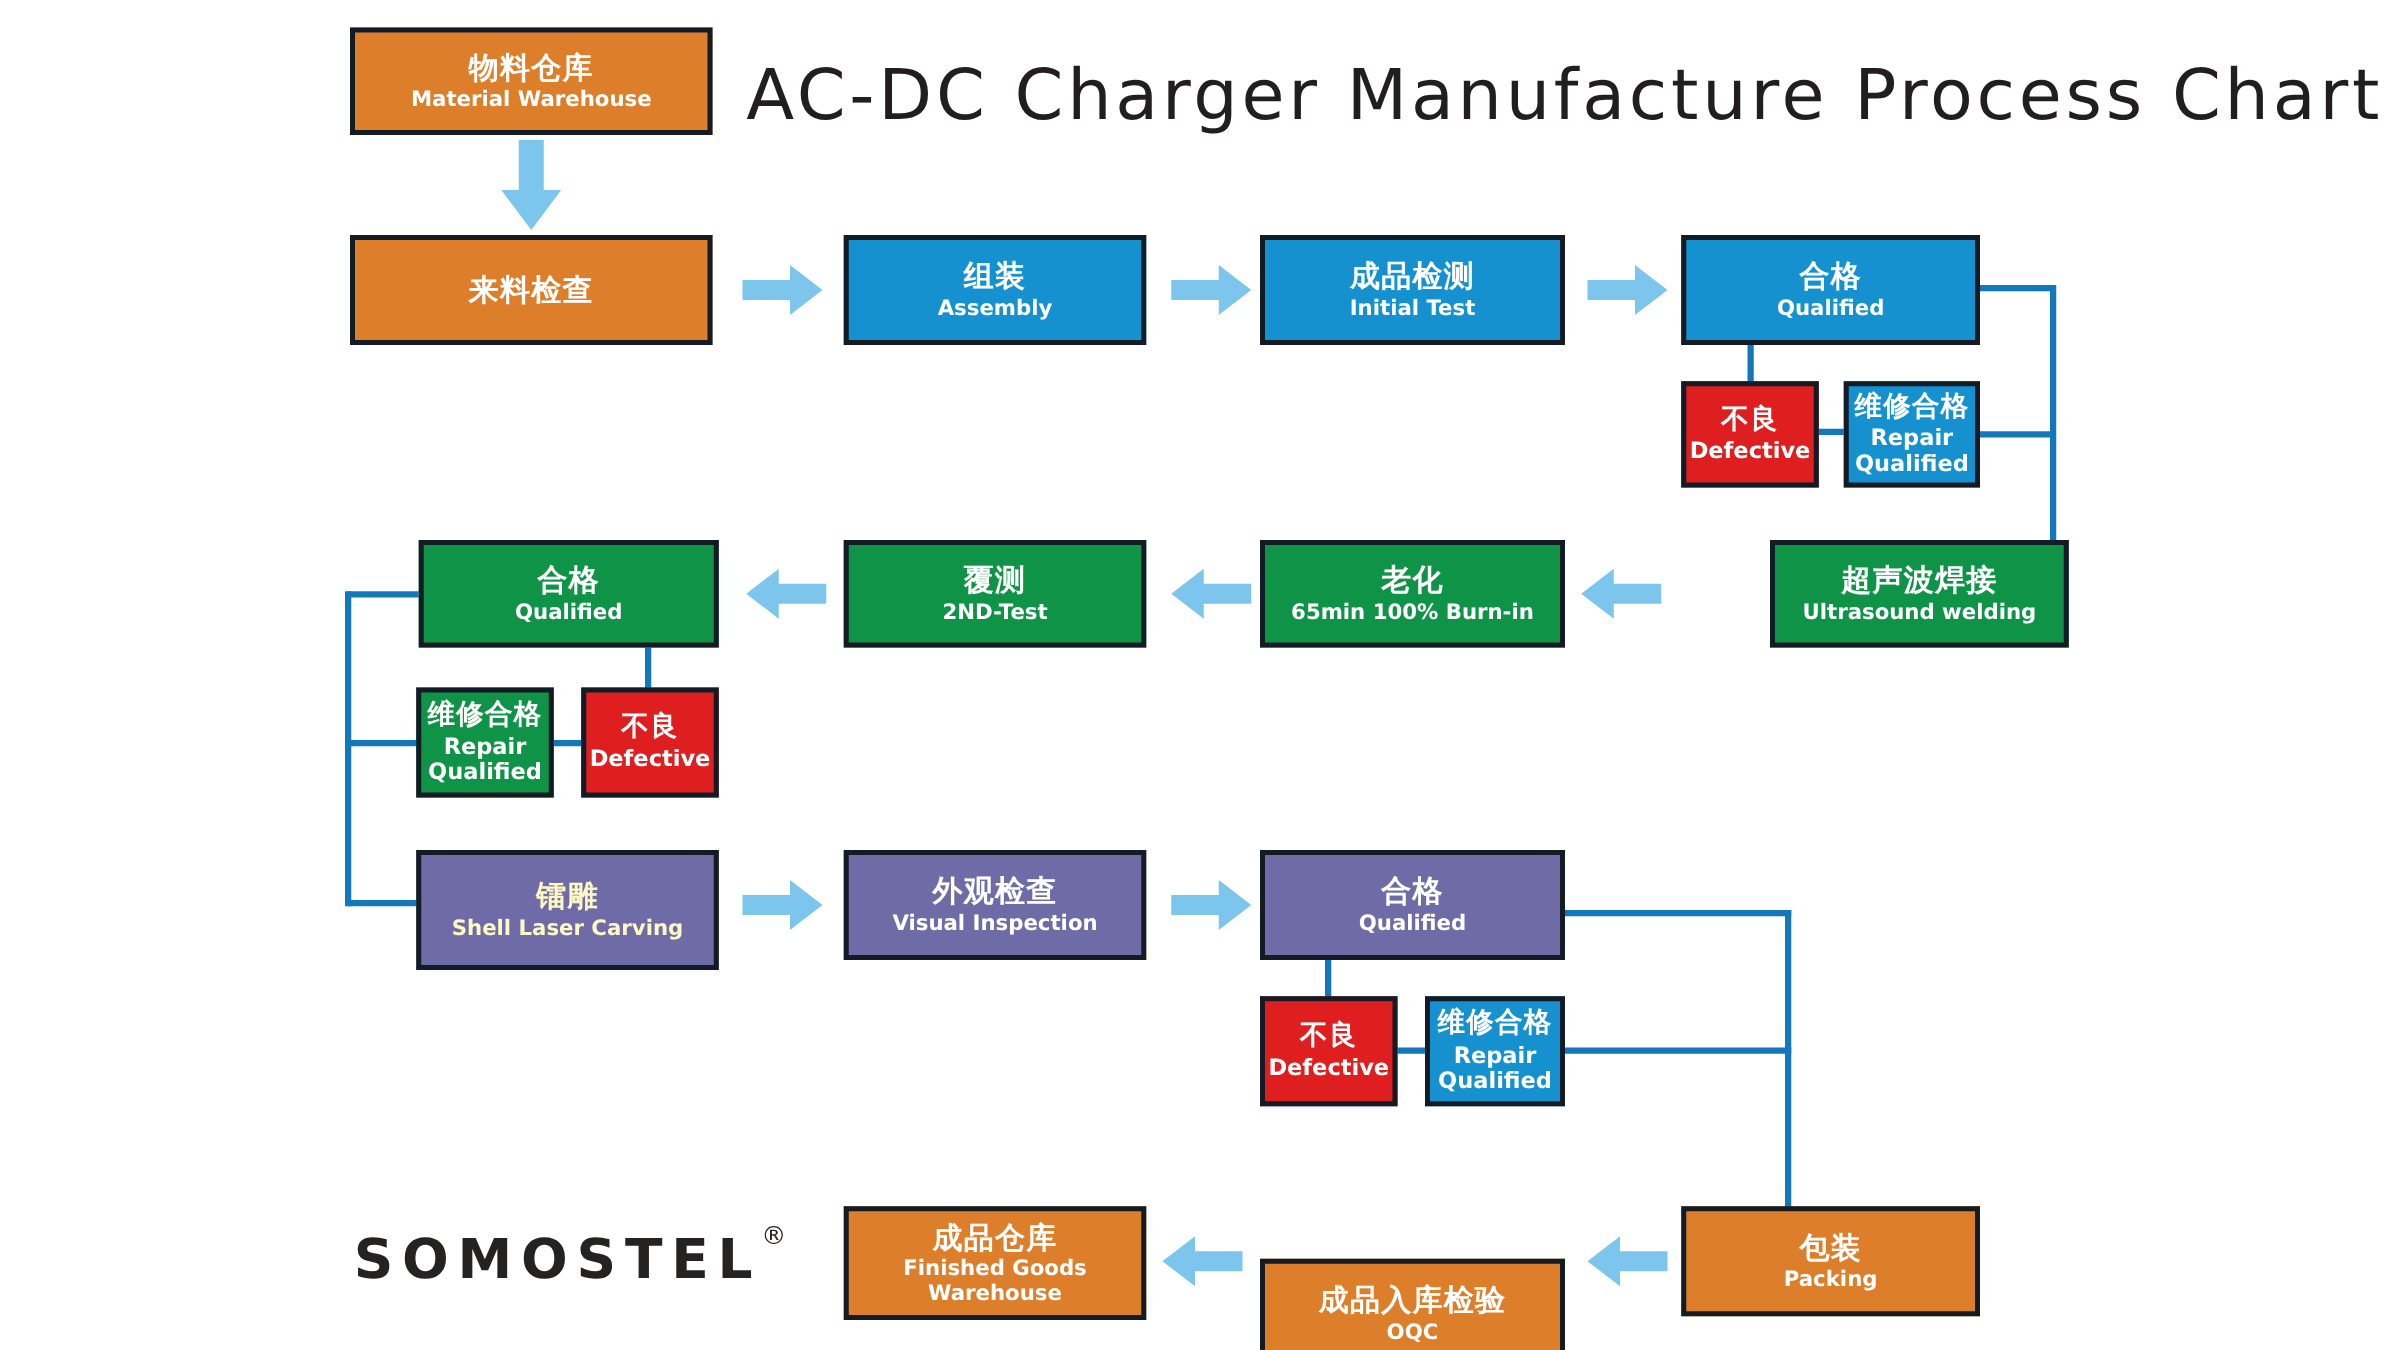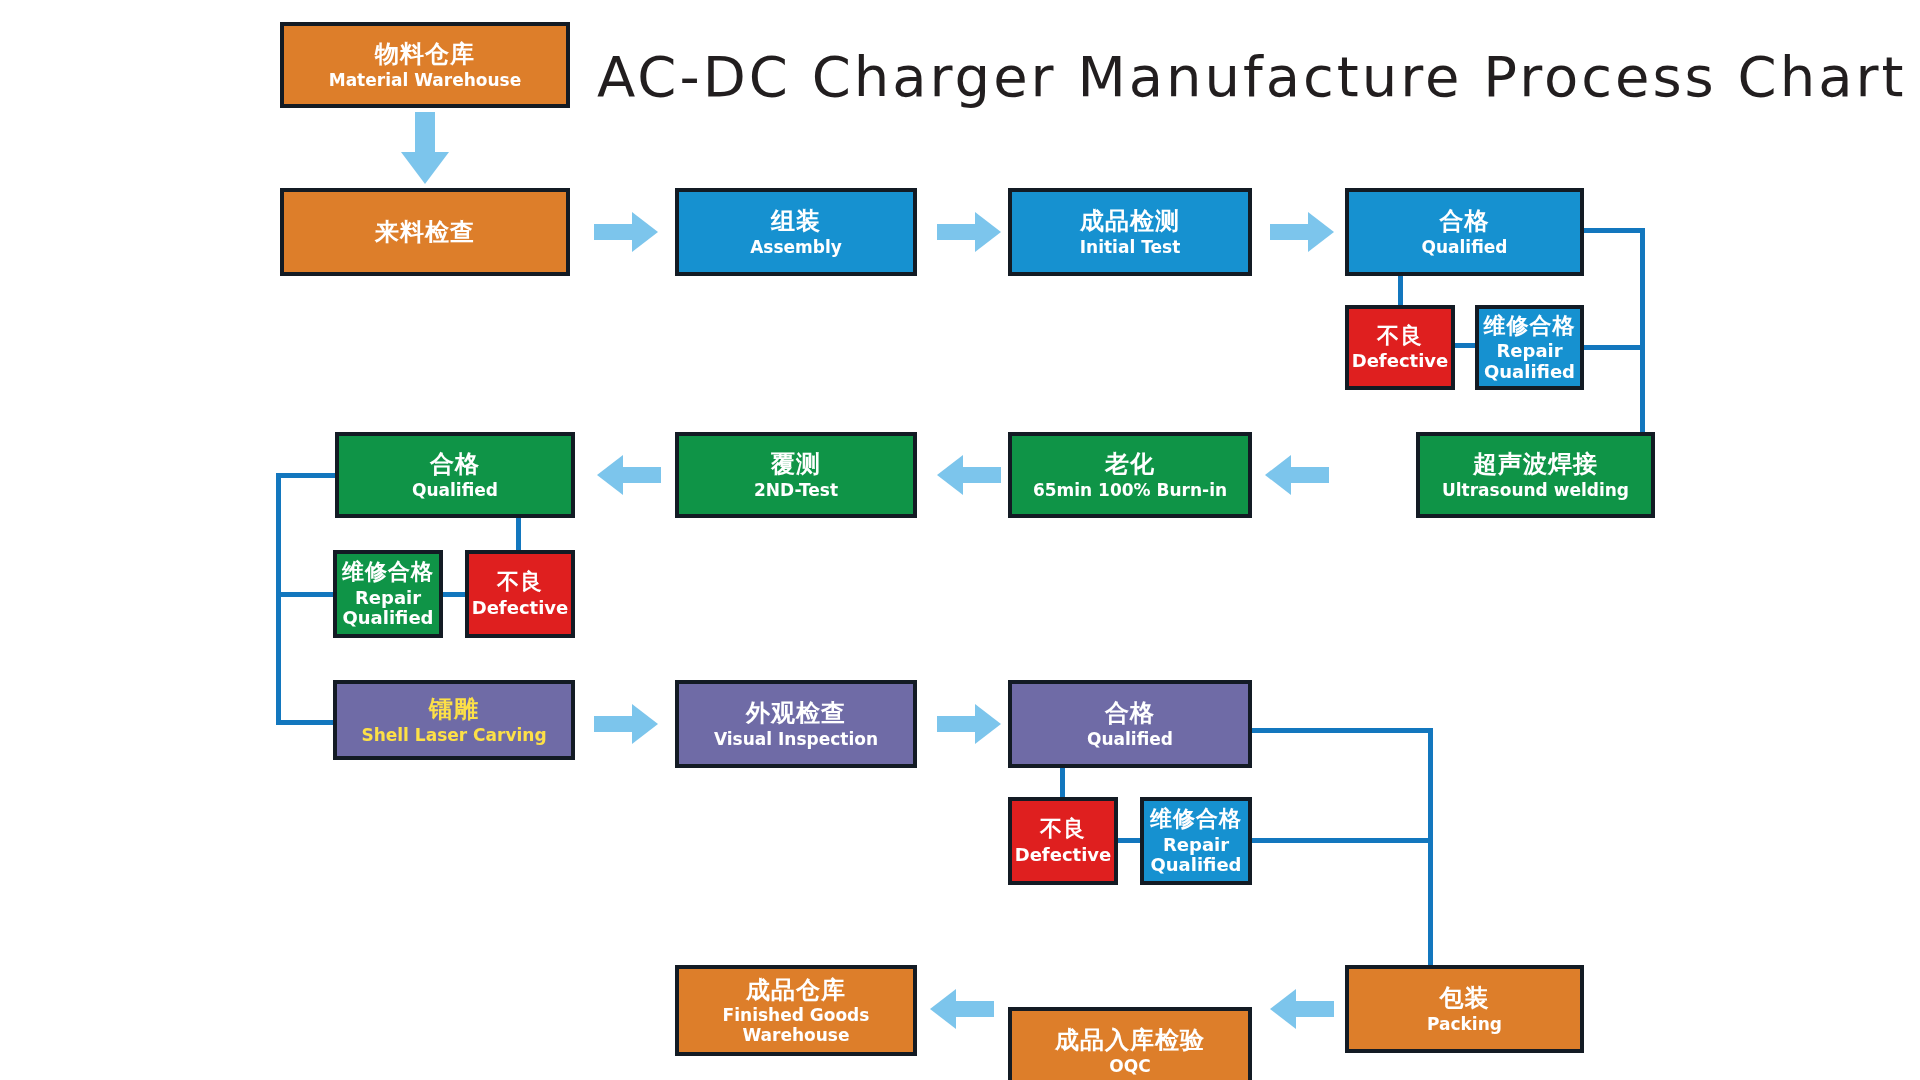--- a/index.html
+++ b/index.html
@@ -41,20 +41,23 @@
   }
   #logo{position:absolute;left:283px;top:982px;color:#262220;white-space:nowrap;}
   #logo .brand{font-weight:bold;font-size:44px;letter-spacing:7px;}
   #logo .reg{font-size:20px;vertical-align:top;position:relative;top:-6px;font-weight:normal;}
 </style>
 </head>
 <body>
 
 <div id="canvas">
   <div id="title">AC-DC Charger Manufacture Process Chart</div>
+  <div id="logo">
+    <span class="brand">SOMOSTEL</span><span class="reg">®</span>
+  </div>
   <div id="lines-layer">
       <div class="cline" style="left: 1398px; top: 276px; width: 5px; height: 31px; background: rgb(19, 119, 190);"></div>
       <div class="cline" style="left: 1455px; top: 343px; width: 20px; height: 5px; background: rgb(19, 119, 190);"></div>
       <div class="cline" style="left: 1584px; top: 228px; width: 58px; height: 5px; background: rgb(19, 119, 190);"></div>
       <div class="cline" style="left: 1584px; top: 345px; width: 58px; height: 5px; background: rgb(19, 119, 190);"></div>
       <div class="cline" style="left: 1640px; top: 228px; width: 5px; height: 250px; background: rgb(19, 119, 190);"></div>
       <div class="cline" style="left: 1583px; top: 473px; width: 59px; height: 5px; background: rgb(19, 119, 190);"></div>
       <div class="cline" style="left: 278px; top: 473px; width: 57px; height: 5px; background: rgb(19, 119, 190);"></div>
       <div class="cline" style="left: 276px; top: 473px; width: 5px; height: 252px; background: rgb(19, 119, 190);"></div>
       <div class="cline" style="left: 278px; top: 592px; width: 57px; height: 5px; background: rgb(19, 119, 190);"></div>
@@ -158,21 +161,21 @@
         <span class="en">Qualified</span>
       </div>
       <div class="node small" style="left: 333px; top: 550px; width: 110px; height: 88px; background: rgb(15, 148, 71); border-color: rgb(19, 27, 36); color: rgb(255, 255, 255);">
         <span class="cn">维修合格</span>
         <span class="en">Repair Qualified</span>
       </div>
       <div class="node small" style="left: 465px; top: 550px; width: 110px; height: 88px; background: rgb(223, 31, 31); border-color: rgb(19, 27, 36); color: rgb(255, 255, 255);">
         <span class="cn">不良</span>
         <span class="en">Defective</span>
       </div>
-      <div class="node" style="left: 333px; top: 680px; width: 242px; height: 80px; background: rgb(111, 107, 166); border-color: rgb(19, 27, 36); color: #fde047;">
+      <div class="node" style="left: 333px; top: 680px; width: 242px; height: 96px; background: rgb(111, 107, 166); border-color: rgb(19, 27, 36); color: #fef9c3;">
         <span class="cn">镭雕</span>
         <span class="en">Shell Laser Carving</span>
       </div>
       <div class="node" style="left: 675px; top: 680px; width: 242px; height: 88px; background: rgb(111, 107, 166); border-color: rgb(19, 27, 36); color: rgb(255, 255, 255);">
         <span class="cn">外观检查</span>
         <span class="en">Visual Inspection</span>
       </div>
       <div class="node" style="left: 1008px; top: 680px; width: 244px; height: 88px; background: rgb(111, 107, 166); border-color: rgb(19, 27, 36); color: rgb(255, 255, 255);">
         <span class="cn">合格</span>
         <span class="en">Qualified</span>

